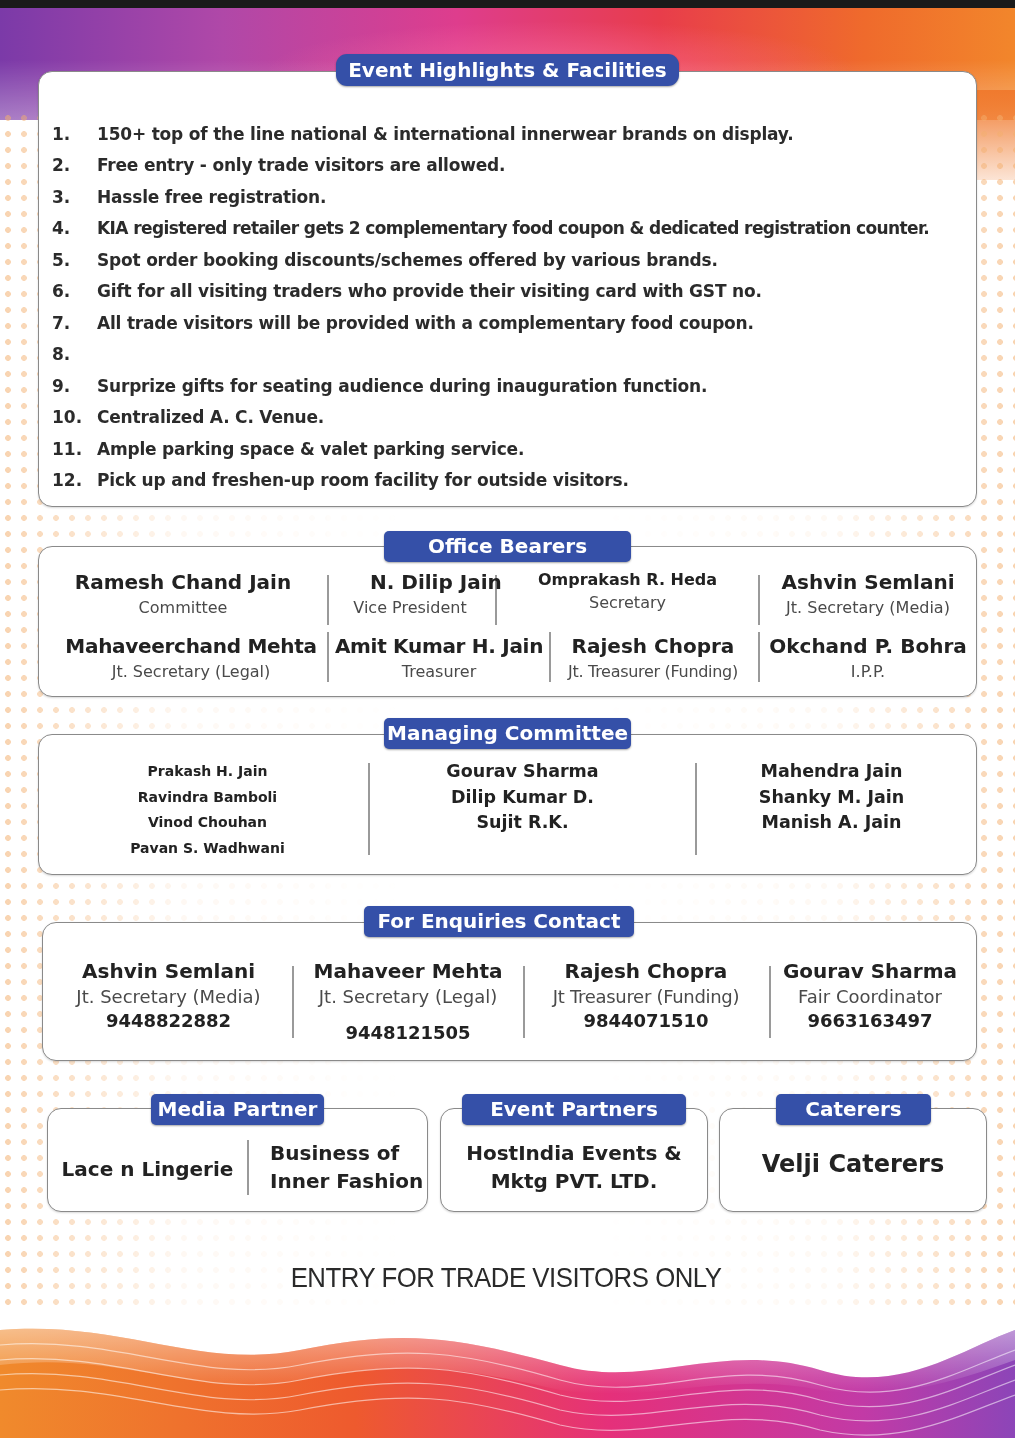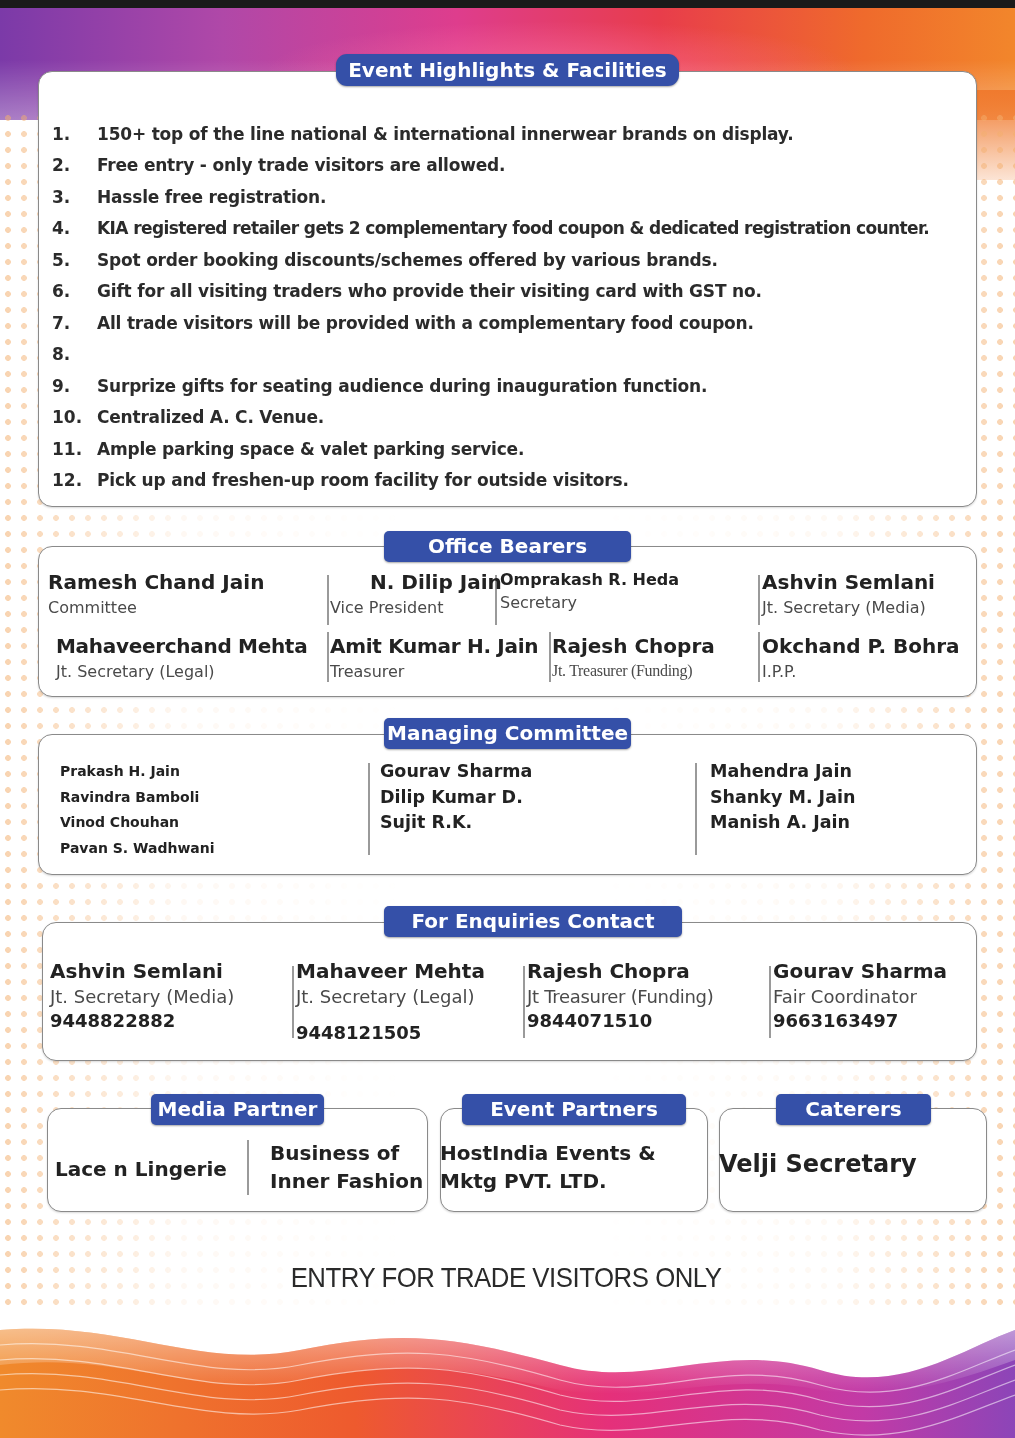--- a/index.html
+++ b/index.html
@@ -48,21 +48,21 @@
     text-align: center; border-radius: 5px;
     box-shadow: 0 1px 2px rgba(0,0,0,0.35);
     white-space: nowrap;
   }
   
   .hl-list { position: absolute; left: 52px; top: 118px; width: 920px; }
   .hl-item { display: flex; height: 31.5px; align-items: center; font-size: 17px; font-weight: bold; color: #2b2b2b; }
   .hl-num { width: 45px; flex: none; }
   .hl-text { white-space: nowrap; letter-spacing: -0.2px; }
   
-  .cell { position: absolute; text-align: left; white-space: nowrap; }
+  .cell { position: absolute; text-align: center; white-space: nowrap; }
   .name { font-weight: bold; color: #222; }
   .role { color: #4a4a4a; font-weight: normal; }
   .vdiv { position: absolute; width: 1.5px; background: #9a9a9a; }
   .footer-note {
     position: absolute; left: 0; width: 1015px; top: 1262px; text-align: center;
     font-family: "Liberation Sans", sans-serif; font-size: 28px; color: #2a2a2a;
     letter-spacing: -0.5px; transform: scaleX(0.92); transform-origin: 490px 0;
   }
 </style>
 </head>
@@ -181,21 +181,21 @@
   <div class="cell" style="left:56px; width:270px; top:634px;">
     <div class="name" style="font-size:20px; letter-spacing:-0.3px;">Mahaveerchand Mehta</div>
     <div class="role" style="font-size:16px; margin-top:4px;">Jt. Secretary (Legal)</div>
   </div>
   <div class="cell" style="left:330px; width:218px; top:634px;">
     <div class="name" style="font-size:20px; letter-spacing:-0.3px;">Amit Kumar H. Jain</div>
     <div class="role" style="font-size:16px; margin-top:4px;">Treasurer</div>
   </div>
   <div class="cell" style="left:552px; width:202px; top:634px;">
     <div class="name" style="font-size:20px;">Rajesh Chopra</div>
-    <div class="role" style="font-size:16px; margin-top:4px; letter-spacing:-0.3px;font-family:Liberation Serif, serif;">Jt. Treasurer (Funding)</div>
+    <div class="role" style="font-size:16px; margin-top:4px; letter-spacing:-0.3px;">Jt. Treasurer (Funding)</div>
   </div>
   <div class="cell" style="left:762px; width:212px; top:634px;">
     <div class="name" style="font-size:20px;">Okchand P. Bohra</div>
     <div class="role" style="font-size:16px; margin-top:4px;">I.P.P.</div>
   </div>
 </section>
 
 <section>
   <div class="box" style="left:38px; top:734px; width:939px; height:141px;"></div>
   <div class="badge" style="left:384px; top:718px; width:247px; height:31px; line-height:31px; font-size:20px;">Managing Committee</div>
@@ -215,21 +215,21 @@
   </div>
   <div class="cell" style="left:710px; width:243px; top:759px; font-size:17.5px; line-height:25.7px;">
     <div class="name">Mahendra Jain</div>
     <div class="name">Shanky M. Jain</div>
     <div class="name">Manish A. Jain</div>
   </div>
 </section>
 
 <section>
   <div class="box" style="left:42px; top:922px; width:935px; height:139px;"></div>
-  <div class="badge" style="left:384px; top:906px; width:298px; height:31px; line-height:31px; font-size:20px;">For Enquiries Contact</div>
+  <div class="badge" style="left:364px; top:906px; width:270px; height:31px; line-height:31px; font-size:20px;">For Enquiries Contact</div>
   <div class="vdiv" style="left:292px; top:966px; height:72px;"></div>
   <div class="vdiv" style="left:523px; top:966px; height:72px;"></div>
   <div class="vdiv" style="left:769px; top:966px; height:72px;"></div>
 
   <div class="cell" style="left:50px; width:237px; top:959px;">
     <div class="name" style="font-size:20px;">Ashvin Semlani</div>
     <div class="role" style="font-size:18px; margin-top:3px;">Jt. Secretary (Media)</div>
     <div class="name" style="font-size:18px; margin-top:3px;">9448822882</div>
   </div>
   <div class="cell" style="left:296px; width:224px; top:959px;">
@@ -262,16 +262,16 @@
 
   <div class="box" style="left:440px; top:1108px; width:268px; height:104px;"></div>
   <div class="badge" style="left:462px; top:1094px; width:224px; height:31px; line-height:31px; font-size:20px;">Event Partners</div>
   <div class="cell name" style="left:440px; width:268px; top:1139px; font-size:20px; line-height:28px;">
     <div>HostIndia Events &amp;</div>
     <div>Mktg PVT. LTD.</div>
   </div>
 
   <div class="box" style="left:719px; top:1108px; width:268px; height:104px;"></div>
   <div class="badge" style="left:776px; top:1094px; width:155px; height:31px; line-height:31px; font-size:20px;">Caterers</div>
-  <div class="cell name" style="left:719px; width:268px; top:1150px; font-size:24px;">Velji Secretary</div>
+  <div class="cell name" style="left:719px; width:268px; top:1150px; font-size:24px;">Velji Caterers</div>
 </section>
 
 <div class="footer-note">ENTRY FOR TRADE VISITORS ONLY</div>
 
 </body></html>

